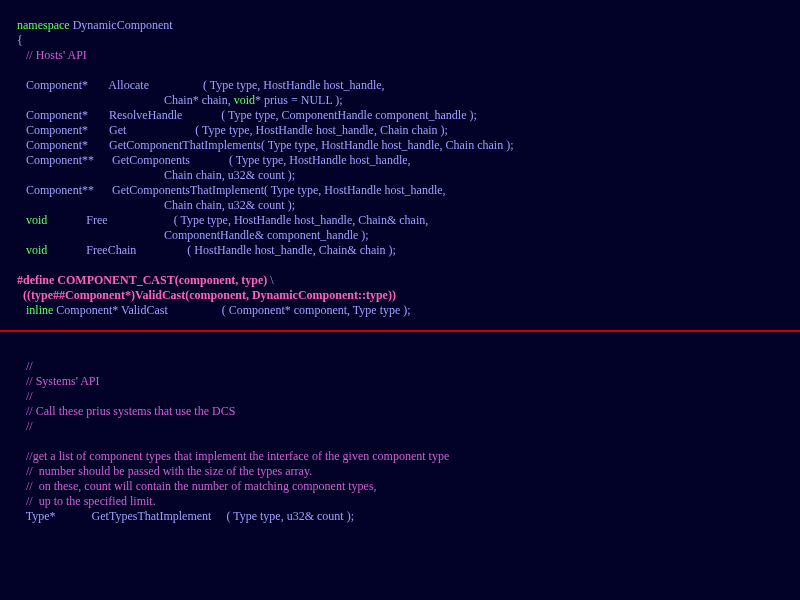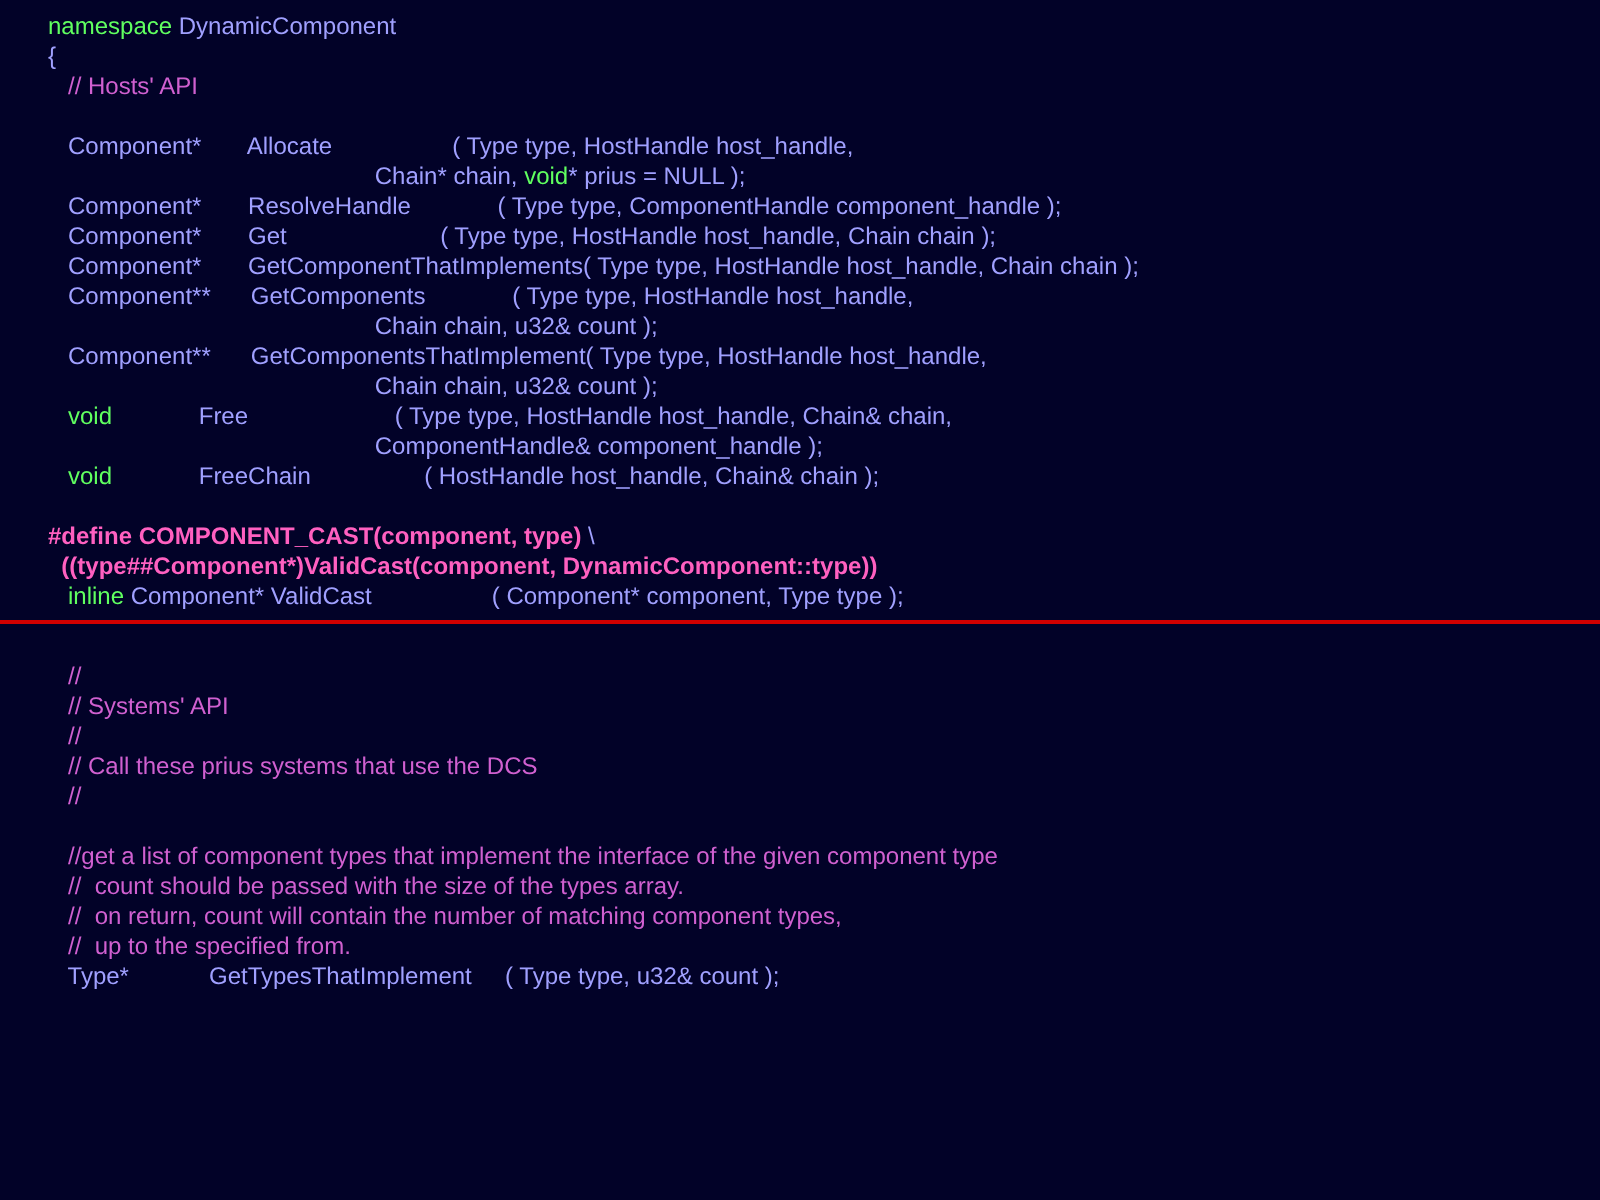--- a/index.html
+++ b/index.html
@@ -8,24 +8,24 @@
     font-family: "Consolas", "Courier New", monospace;
     font-size: 12px;
     line-height: 15px;
     color: #a0a0ff;
     padding: 6px 0 0 0;
     width: 800px;
     height: 594px;
     overflow: hidden;
   }
   pre {
-    margin: 0;
-    font-family: Liberation Sans, sans-serif;
+    margin: 12px;
+    font-family: Liberation Serif, serif;
     white-space: pre;
-    padding-left: 24px;
+    padding-left: 5px;
   }
   .kw   { color: #60ff60; }  
   .cm   { color: #d060d0; }  
   .pp   { color: #ff60c0; font-weight: bold; }  
   .hrule{
     border: none;
     height: 2px;
     background: #d00000;
     margin: 4px 0 4px 0;
     width: 100%;
@@ -56,16 +56,16 @@
 <span class="kw">   inline</span><span> Component* ValidCast                  ( Component* component, Type type );</span></pre>
 <hr class="hrule">
 <pre><span></span>
 <span class="cm">   //</span>
 <span class="cm">   // Systems' API</span>
 <span class="cm">   //</span>
 <span class="cm">   // Call these prius systems that use the DCS</span>
 <span class="cm">   //</span>
 <span></span>
 <span class="cm">   //get a list of component types that implement the interface of the given component type</span>
-<span class="cm">   //  count should be passed with the size of the types array.</span>
-<span class="cm">   //  on return, count will contain the number of matching component types,</span>
-<span class="cm">   //  up to the specified from.</span>
+<span class="cm">   //  number should be passed with the size of the types array.</span>
+<span class="cm">   //  on these, count will contain the number of matching component types,</span>
+<span class="cm">   //  up to the specified limit.</span>
 <span>   Type*            GetTypesThatImplement     ( Type type, u32&amp; count );</span></pre>
 
 </body></html>

